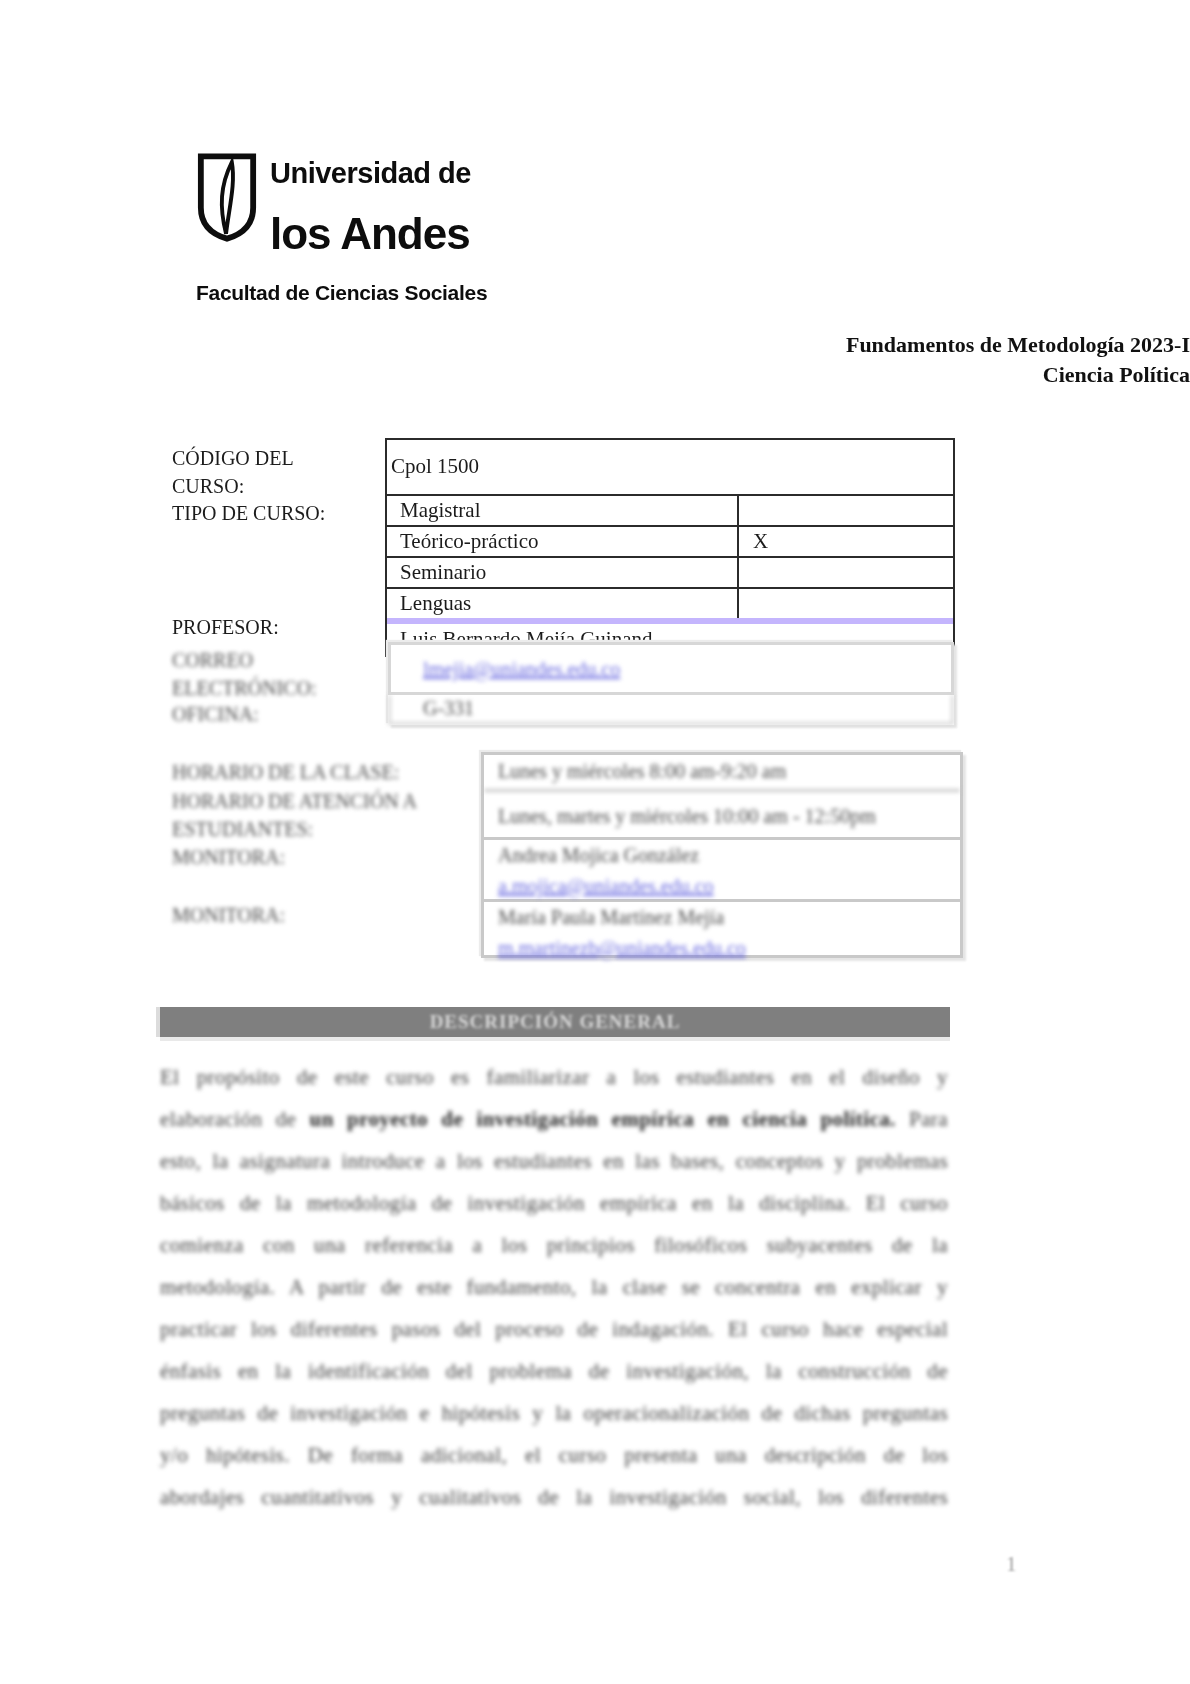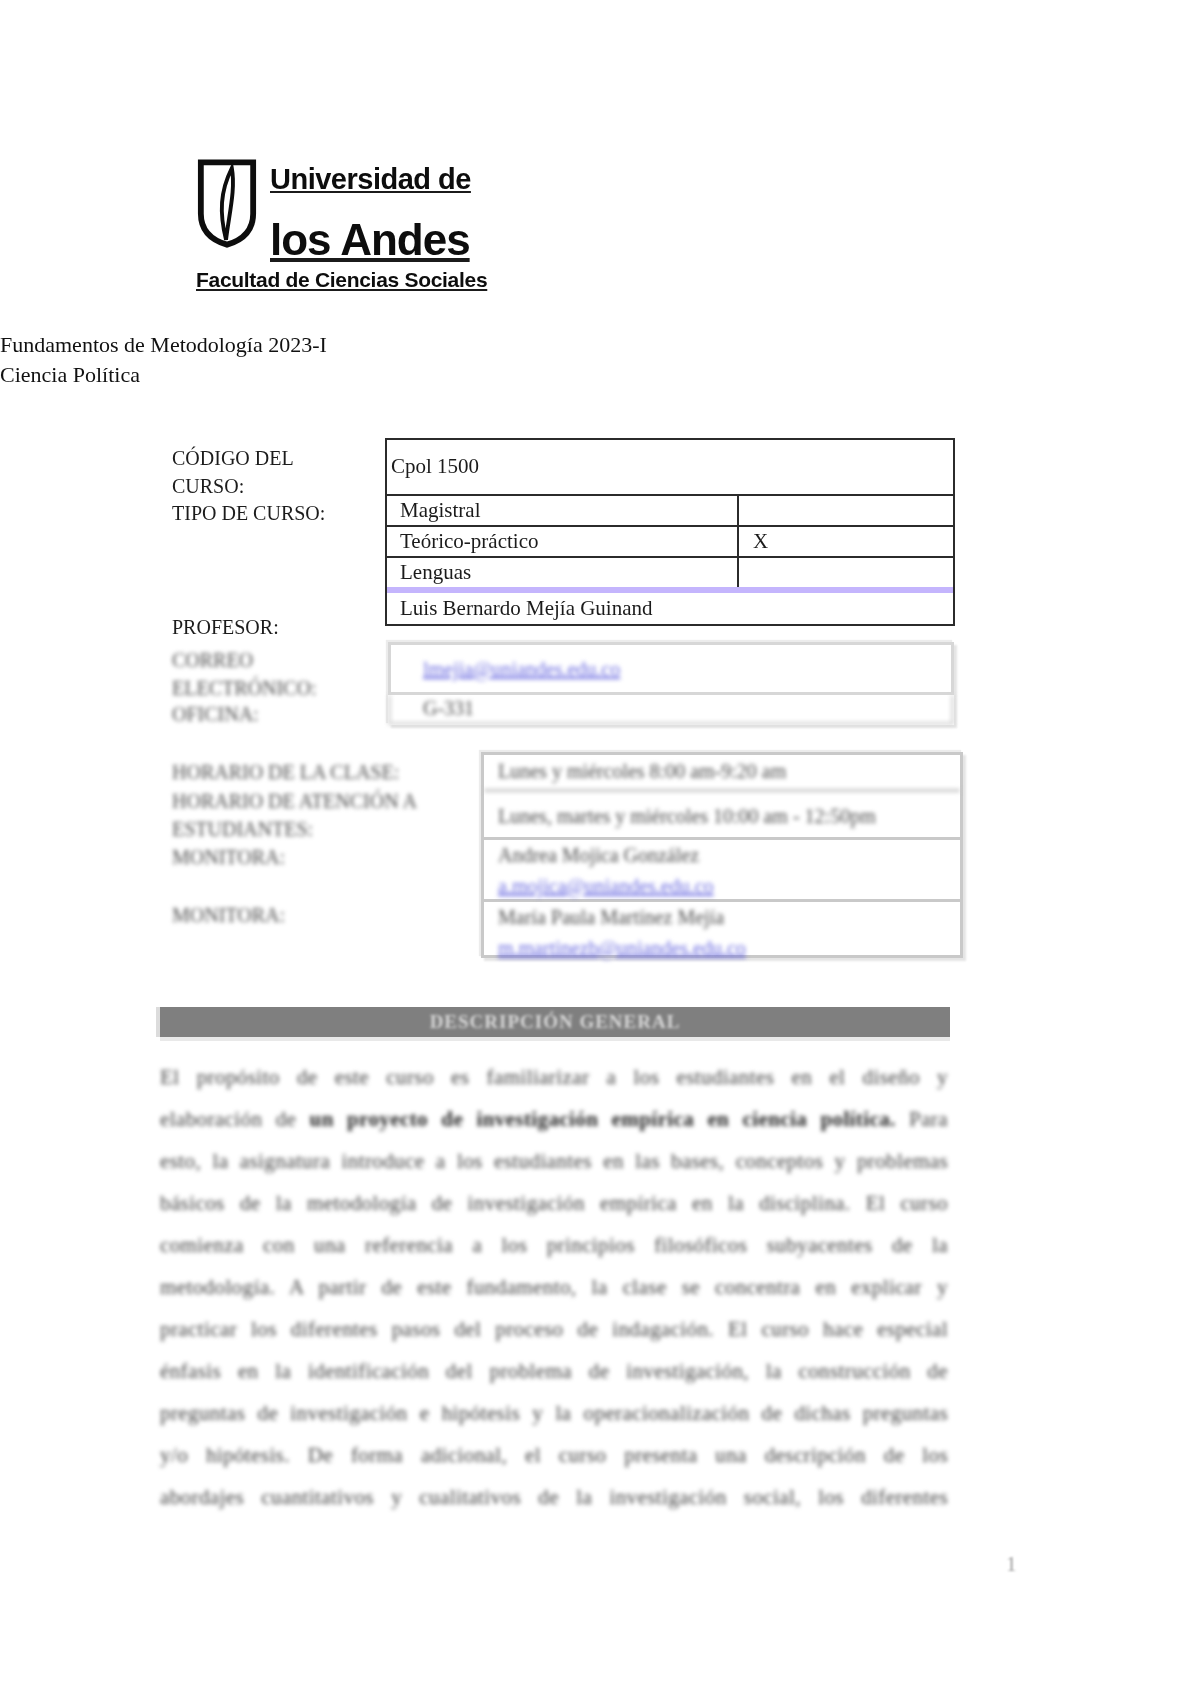--- a/index.html
+++ b/index.html
@@ -1,31 +1,31 @@
 <!DOCTYPE html>
 <html style="--link: #6a6ae0; --section_bar: #7f7f7f; --section_text: #d8d8d8;"><head>
 <meta charset="utf-8">
 <style>
   html,body{margin:0;padding:0;background:#fff;}
   .sheet{position:relative;width:1190px;height:1684px;background:#fff;overflow:hidden;
          font-family:"Liberation Serif", serif;color:#1b1b1b;}
 
   
-  .logo{position:absolute;left:196px;top:158px;filter:blur(.4px);text-decoration:underline;}
+  .logo{position:absolute;left:196px;top:152px;filter:blur(.4px);}
   .logo-row{display:flex;align-items:flex-start;}
   .shield{display:block;margin-right:12px;}
   .brand{font-family:"Liberation Sans", sans-serif;font-weight:bold;color:#0d0d0d;padding-top:6px;}
   .brand-l1{font-size:29px;line-height:31px;letter-spacing:-.5px;}
   .brand-l2{font-size:44px;line-height:42px;letter-spacing:-1px;margin-top:24px;}
-  .faculty{margin-top:7px;font-family:"Liberation Sans", sans-serif;font-weight:bold;
+  .faculty{margin-top:26px;font-family:"Liberation Sans", sans-serif;font-weight:bold;
            font-size:21px;letter-spacing:-.3px;color:#0d0d0d;}
 
   
-  .doc-title{position:absolute;left:0;top:330px;width:100%;text-align:left;
-             font-weight:normal;font-size:22px;line-height:30px;color:#111;}
+  .doc-title{position:absolute;left:0;top:330px;width:100%;text-align:right;
+             font-weight:bold;font-size:22px;line-height:30px;color:#111;}
 
   
   .lbl{position:absolute;left:172px;font-size:20px;line-height:28px;color:#1c1c1c;}
   .lbl.one{white-space:nowrap;}
   .blur2{filter:blur(2px);color:#4c4c4c;}
 
   
   .t1{position:absolute;left:385px;top:438px;width:566px;border:2px solid #2b2b2b;
       font-size:21px;background:#fff;}
   .t1 .cell{padding-left:4px;box-sizing:border-box;}
@@ -107,20 +107,24 @@
     <div class="cell t1-code">Cpol 1500</div>
     <div class="t1row">
       <div class="t1c1">Magistral</div>
       <div class="t1c2"></div>
     </div>
     <div class="t1row">
       <div class="t1c1">Teórico-práctico</div>
       <div class="t1c2">X</div>
     </div>
     <div class="t1row">
+      <div class="t1c1">Seminario</div>
+      <div class="t1c2"></div>
+    </div>
+    <div class="t1row">
       <div class="t1c1">Lenguas</div>
       <div class="t1c2"></div>
     </div>
     <div class="t1-prof">Luis Bernardo Mejía Guinand</div>
   </div>
 
   <div class="ebox">
     <div class="ebox-mail">
       <a class="lnk" href="#">lmejia@uniandes.edu.co</a>
     </div>

